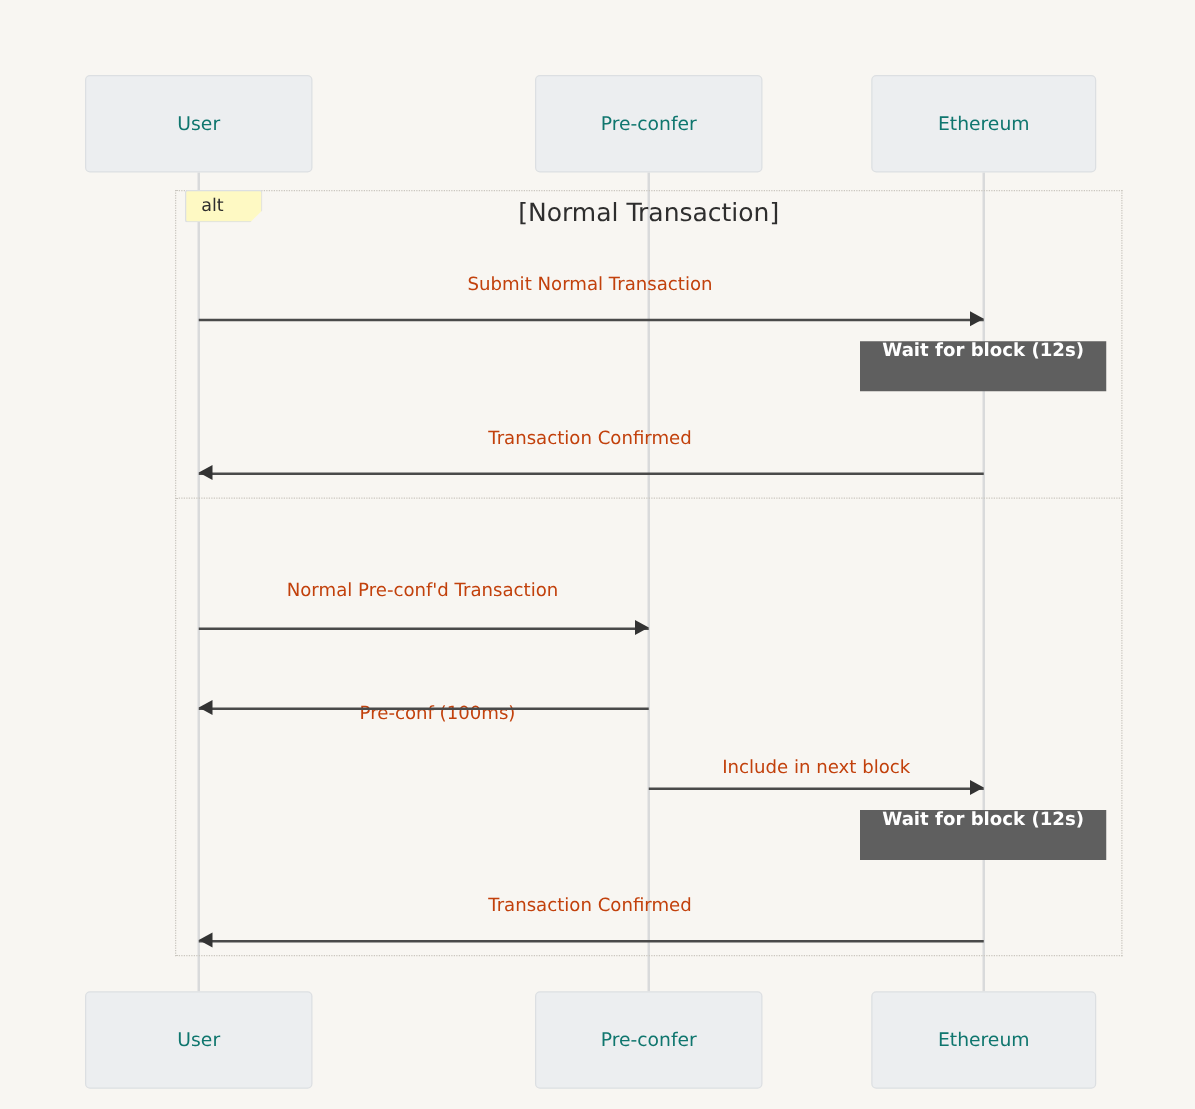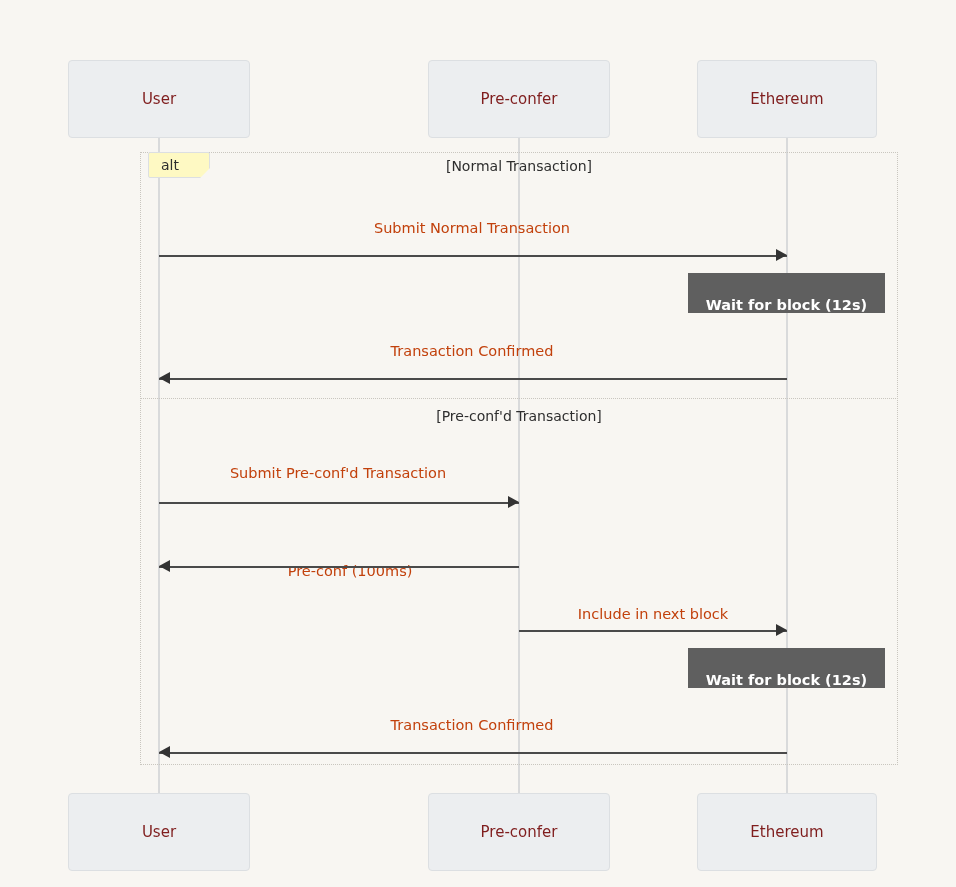--- a/index.html
+++ b/index.html
@@ -11,21 +11,21 @@
   }
   #canvas{position:relative;width:956px;height:887px;}
 
   
   .participant{
     position:absolute;
     background:#eceef0;
     border:1px solid #dcdfe2;
     border-radius:4px;
     display:flex;align-items:center;justify-content:center;
-    font-size:15px;color:#7f1d1d;
+    font-size:15px;color:#0f766e;
     box-sizing:border-box;
   }
 
   
   .lifeline{
     position:absolute;
     width:2px;
     background:#d9dadb;
   }
 
@@ -48,21 +48,21 @@
     font-size:14px;color:#2e2e2e;
     display:flex;align-items:center;
     padding:0 18px 0 12px;
     box-sizing:border-box;
     border-radius:2px;
     -webkit-clip-path:polygon(0 0,100% 0,100% 62%,84% 100%,0 100%);
     clip-path:polygon(0 0,100% 0,100% 62%,84% 100%,0 100%);
   }
   .alt-cond{
     position:absolute;
-    font-size:14px;color:#2e2e2e;
+    font-size:20px;color:#2e2e2e;
     text-align:center;
     white-space:nowrap;
   }
 
   
   .msg-label{
     position:absolute;
     font-size:14.5px;color:#c2410c;
     text-align:center;
     white-space:nowrap;
@@ -82,21 +82,21 @@
   .arrow-right{border-left:11px solid #333;}
   .arrow-left{border-right:11px solid #333;}
 
   
   .note{
     position:absolute;
     background:#5f5f5f;
     color:#ffffff;
     font-size:14.5px;
     font-weight:bold;
-    display:flex;align-items:flex-end;justify-content:center;
+    display:flex;align-items:flex-start;justify-content:center;
     box-sizing:border-box;
     white-space:nowrap;
   }
 </style>
 </head>
 <body>
 
 <div id="canvas">
 
   <div class="lifeline" style="left:158px;top:138px;height:655px;"></div>
@@ -116,42 +116,39 @@
   <div class="alt-frame" style="left:140px;top:152px;width:758px;height:613px;"></div>
   <div class="alt-divider" style="left:140px;top:398px;width:758px;"></div>
 
   <div class="alt-tag" style="left:148px;top:152px;width:62px;height:26px;">
     <span>alt</span>
   </div>
 
   <div class="alt-cond" style="left:140px;top:158px;width:758px;">
     <span>[Normal Transaction]</span>
   </div>
-  <div class="alt-cond" style="left:140px;top:408px;width:758px;">
-    <span>[Pre-conf'd Transaction]</span>
-  </div>
 
   <div class="msg-label" style="left:472px;top:220px;">
     <span>Submit Normal Transaction</span>
   </div>
   <div class="msg-line" style="left:159px;top:255px;width:628px;"></div>
   <div class="arrow-head arrow-right" style="left:776px;top:249px;"></div>
 
   <div class="note" style="left:688px;top:273px;width:197px;height:40px;">
     <span>Wait for block (12s)</span>
   </div>
 
   <div class="msg-label" style="left:472px;top:343px;">
     <span>Transaction Confirmed</span>
   </div>
   <div class="msg-line" style="left:159px;top:378px;width:628px;"></div>
   <div class="arrow-head arrow-left" style="left:159px;top:372px;"></div>
 
   <div class="msg-label" style="left:338px;top:465px;">
-    <span>Submit Pre-conf'd Transaction</span>
+    <span>Normal Pre-conf'd Transaction</span>
   </div>
   <div class="msg-line" style="left:159px;top:502px;width:360px;"></div>
   <div class="arrow-head arrow-right" style="left:508px;top:496px;"></div>
 
   <div class="msg-label" style="left:350px;top:530px;margin-top:33px;">
     <span>Pre-conf (100ms)</span>
   </div>
   <div class="msg-line" style="left:159px;top:566px;width:360px;"></div>
   <div class="arrow-head arrow-left" style="left:159px;top:560px;"></div>
 

